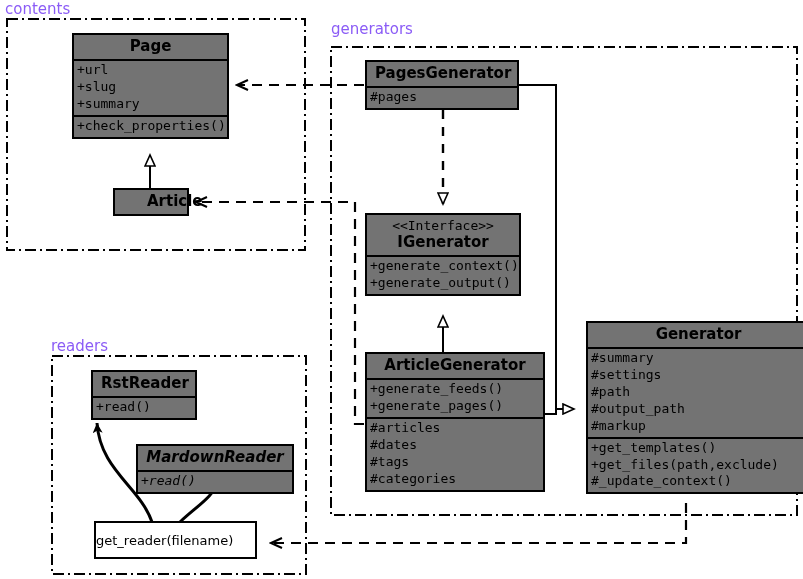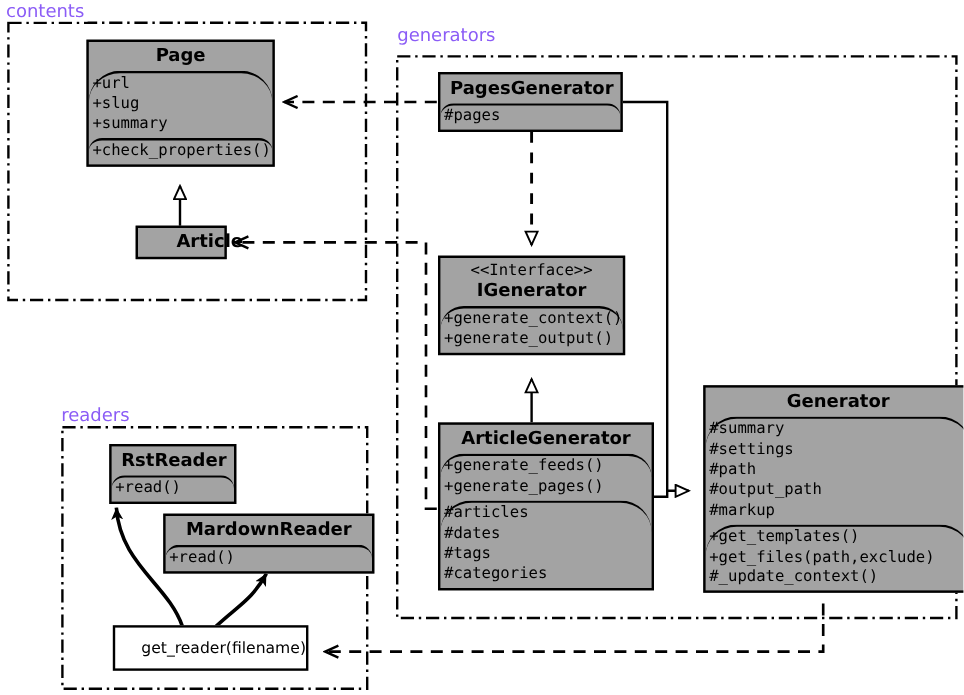--- a/index.html
+++ b/index.html
@@ -21,21 +21,21 @@
     top: 0;
     width: 803px;
     height: 579px;
   }
   svg.edges { z-index: 1; }
 
   .uml-class {
     position: absolute;
     box-sizing: border-box;
     border: 2px solid #000;
-    background: #a3a3a3;
+    background: #737373;
     z-index: 3;
   }
   .uml-name {
     text-align: center;
     font-weight: bold;
     font-size: 15px;
     font-family: "DejaVu Sans", sans-serif;
     color: #000;
     padding: 3px 8px 4px 8px;
     line-height: 1.15;
@@ -44,42 +44,41 @@
   .uml-stereotype {
     text-align: center;
     font-size: 13px;
     font-weight: normal;
     font-family: "DejaVu Sans Mono", monospace;
     color: #000;
     line-height: 1.2;
   }
   .uml-sep {
     border-top: 2px solid #000;
-    border-radius: 26px;
   }
   .uml-compartment {
     padding: 1px 3px 2px 3px;
   }
   .uml-attr, .uml-op {
     font-family: "DejaVu Sans Mono", monospace;
     font-size: 13px;
     color: #000;
     line-height: 1.30;
     white-space: nowrap;
   }
 
   .uml-func {
     position: absolute;
     box-sizing: border-box;
     border: 2px solid #000;
     background: #ffffff;
     z-index: 3;
     display: flex;
     align-items: center;
-    justify-content: flex-end;
+    justify-content: flex-start;
   }
   .uml-func-label {
     font-family: "DejaVu Sans", sans-serif;
     font-size: 13px;
     color: #000;
     white-space: nowrap;
   }
 
   .pkg-label {
     position: absolute;
@@ -220,21 +219,21 @@
     </div>
   </div>
 
   <div class="uml-class" style="left:75px; top:370px; width:106px;margin-left:16px;">
     <div class="uml-name">RstReader</div>
     <div class="uml-compartment uml-sep">
       <div class="uml-op">+read()</div>
     </div>
   </div>
 
-  <div class="uml-class" style="left:136px; top:428px; width:176px;">
+  <div class="uml-class" style="left:136px; top:444px; width:158px;font-style:italic;">
     <div class="uml-name">MardownReader</div>
     <div class="uml-compartment uml-sep">
       <div class="uml-op">+read()</div>
     </div>
   </div>
 
   <div class="uml-func" style="left:94px; top:521px; width:163px; height:38px;">
     <span class="uml-func-label">get_reader(filename)</span>
   </div>
 

